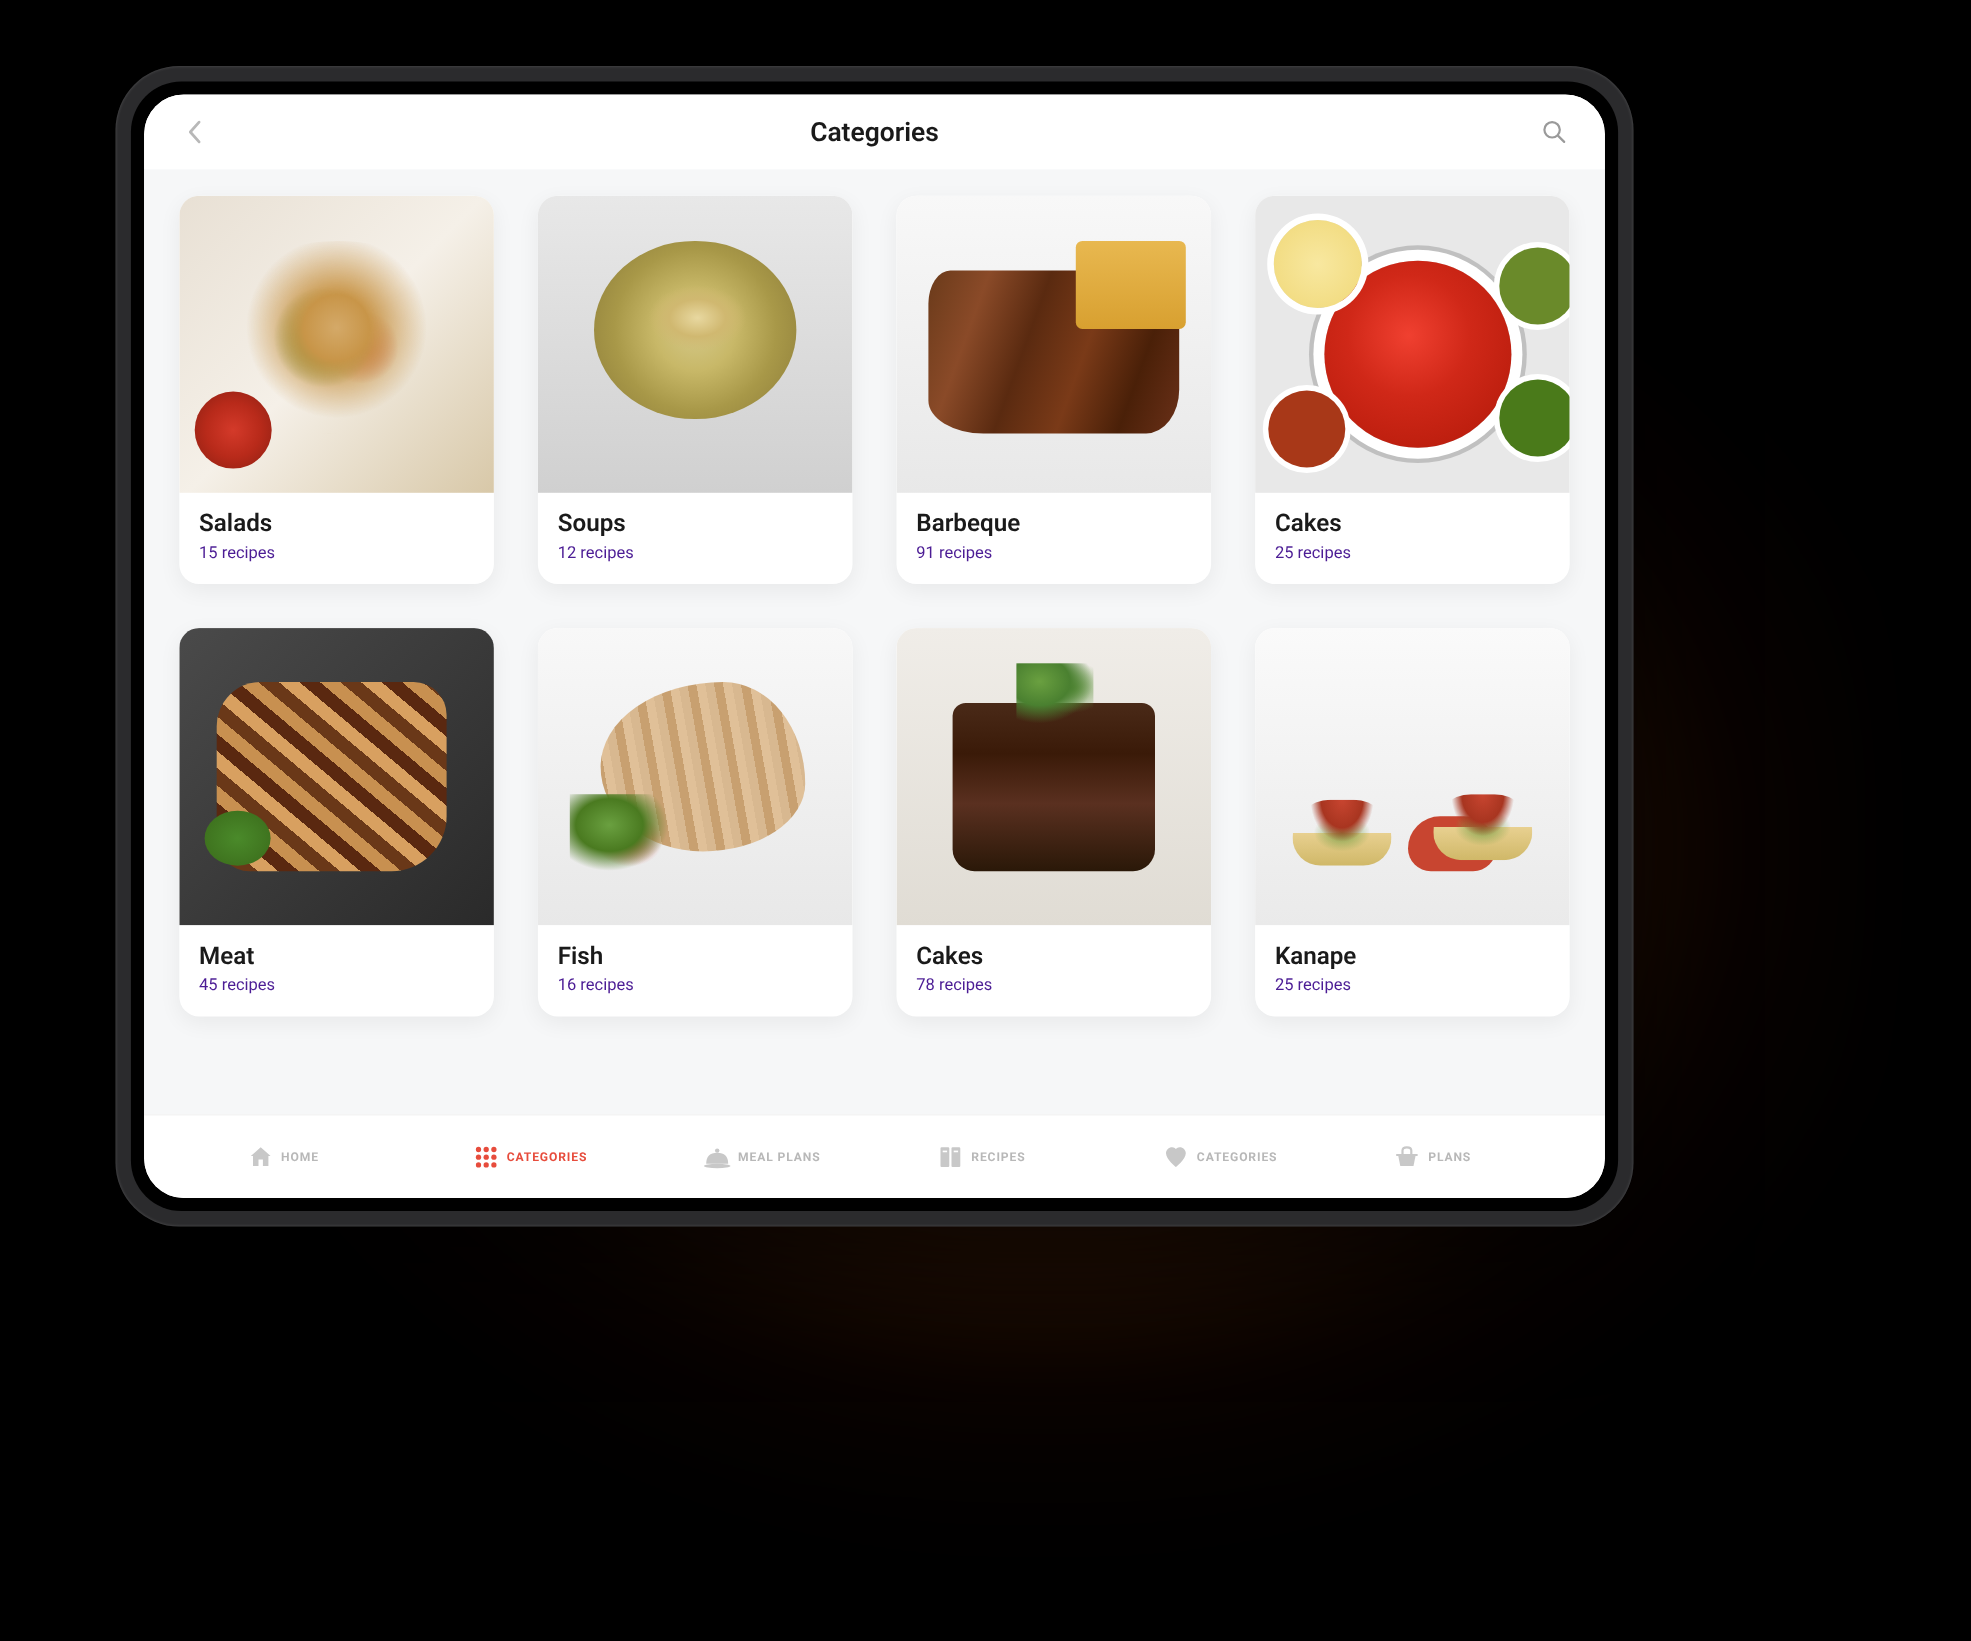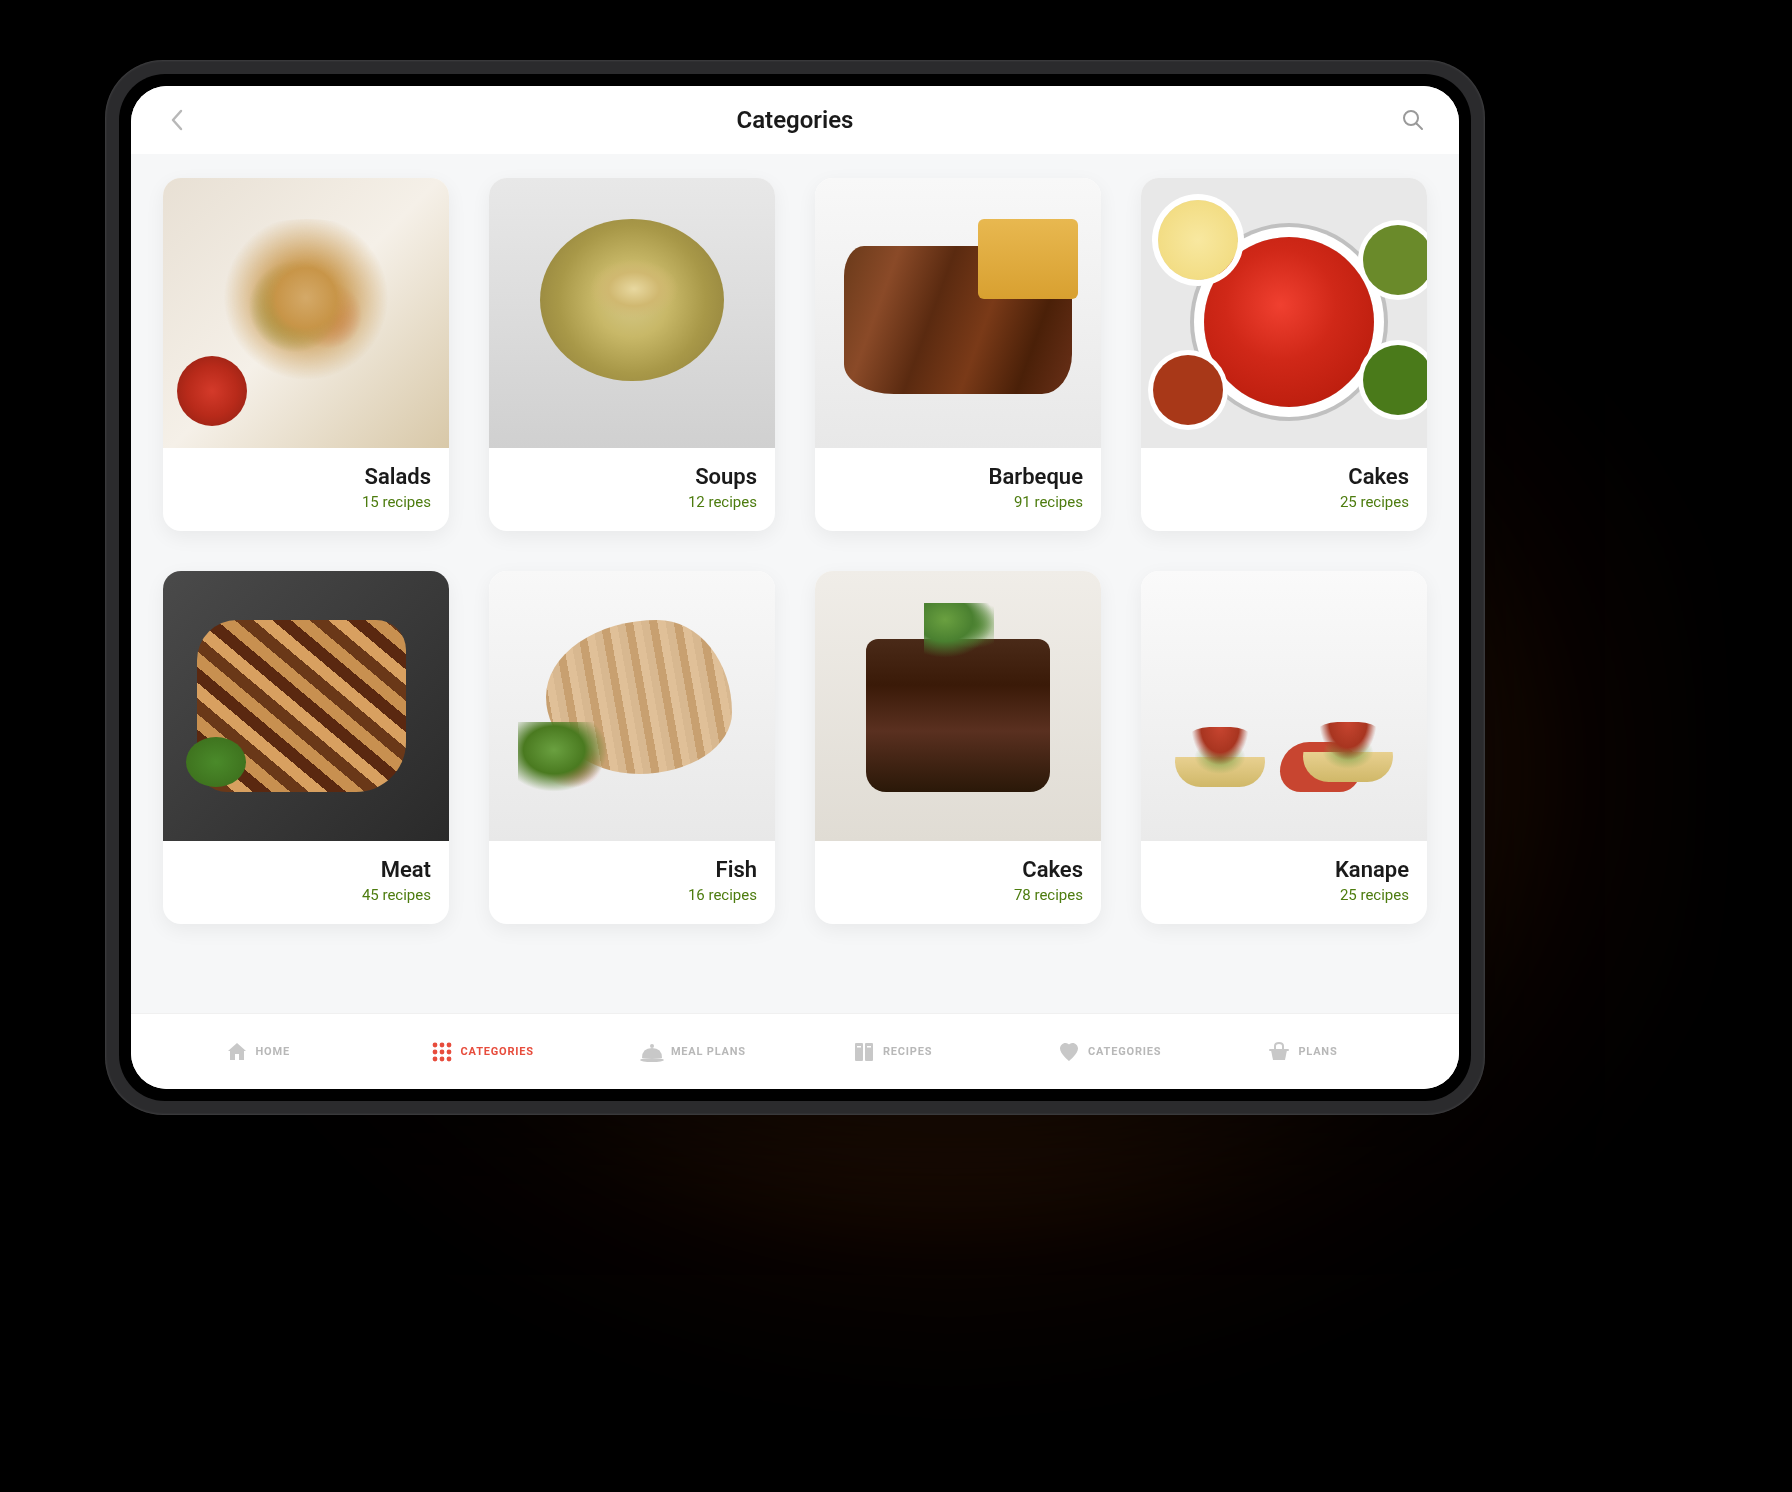--- a/index.html
+++ b/index.html
@@ -44,21 +44,20 @@
 }
 
 .screen {
   width: 100%;
   height: 100%;
   background: #fff;
   border-radius: 36px;
   overflow: hidden;
   display: flex;
   flex-direction: column;
-  text-align: right;
 }
 
 .header {
   height: 68px;
   display: flex;
   align-items: center;
   justify-content: space-between;
   padding: 0 28px;
   background: #fff;
   flex-shrink: 0;
@@ -113,21 +112,21 @@
 
 .card-title {
   font-size: 22px;
   font-weight: 600;
   color: #1a1a1a;
   margin-bottom: 4px;
 }
 
 .card-sub {
   font-size: 15px;
-  color: #4d7c0f;
+  color: #4c1d95;
 }
 
 .tabbar {
   height: 76px;
   background: #fff;
   display: flex;
   align-items: center;
   justify-content: space-around;
   padding: 0 40px;
   flex-shrink: 0;

